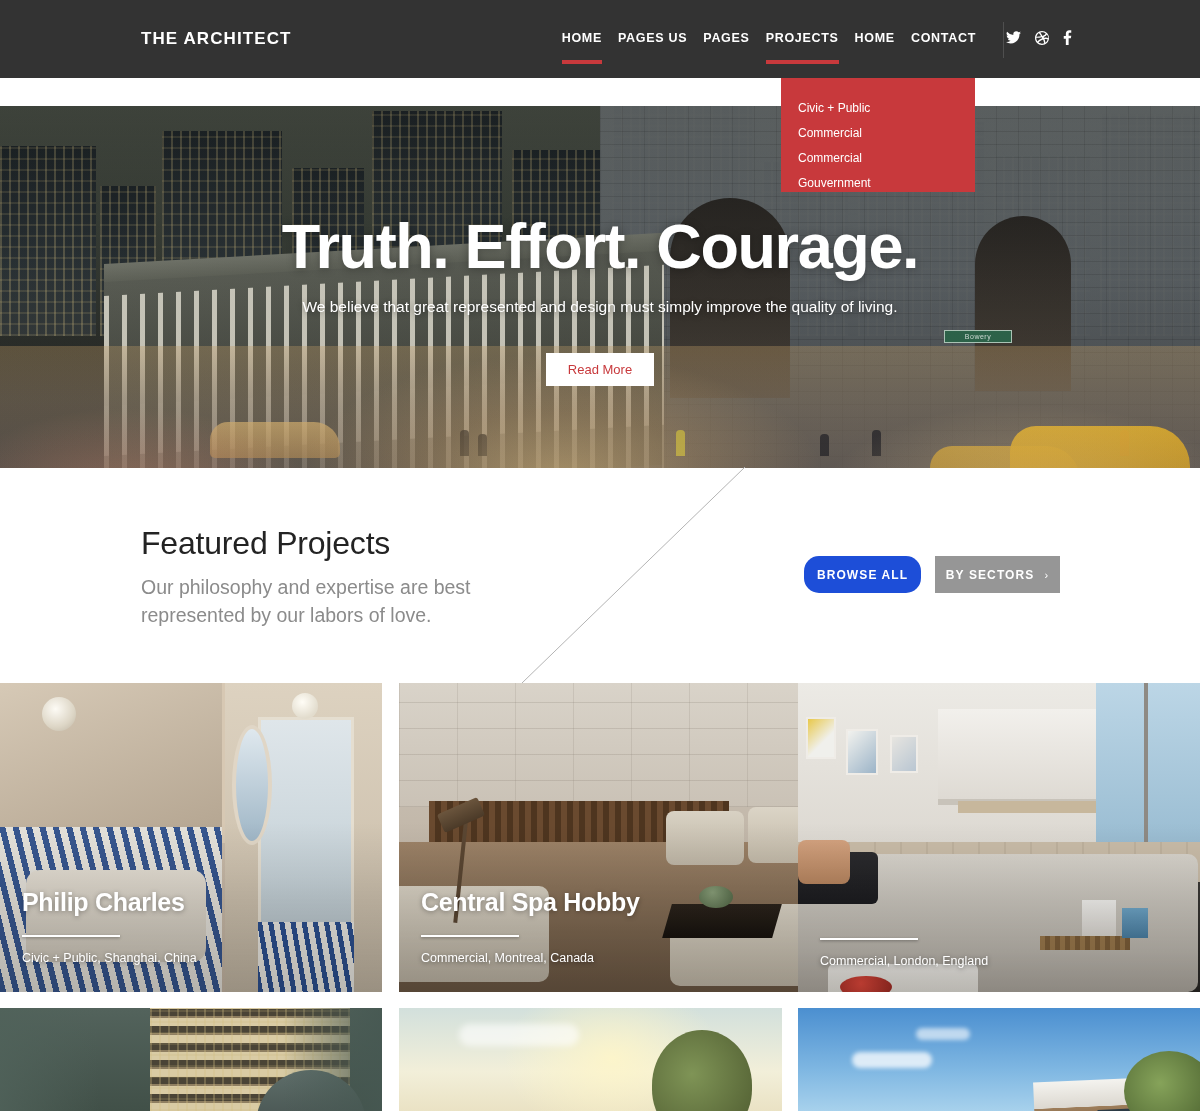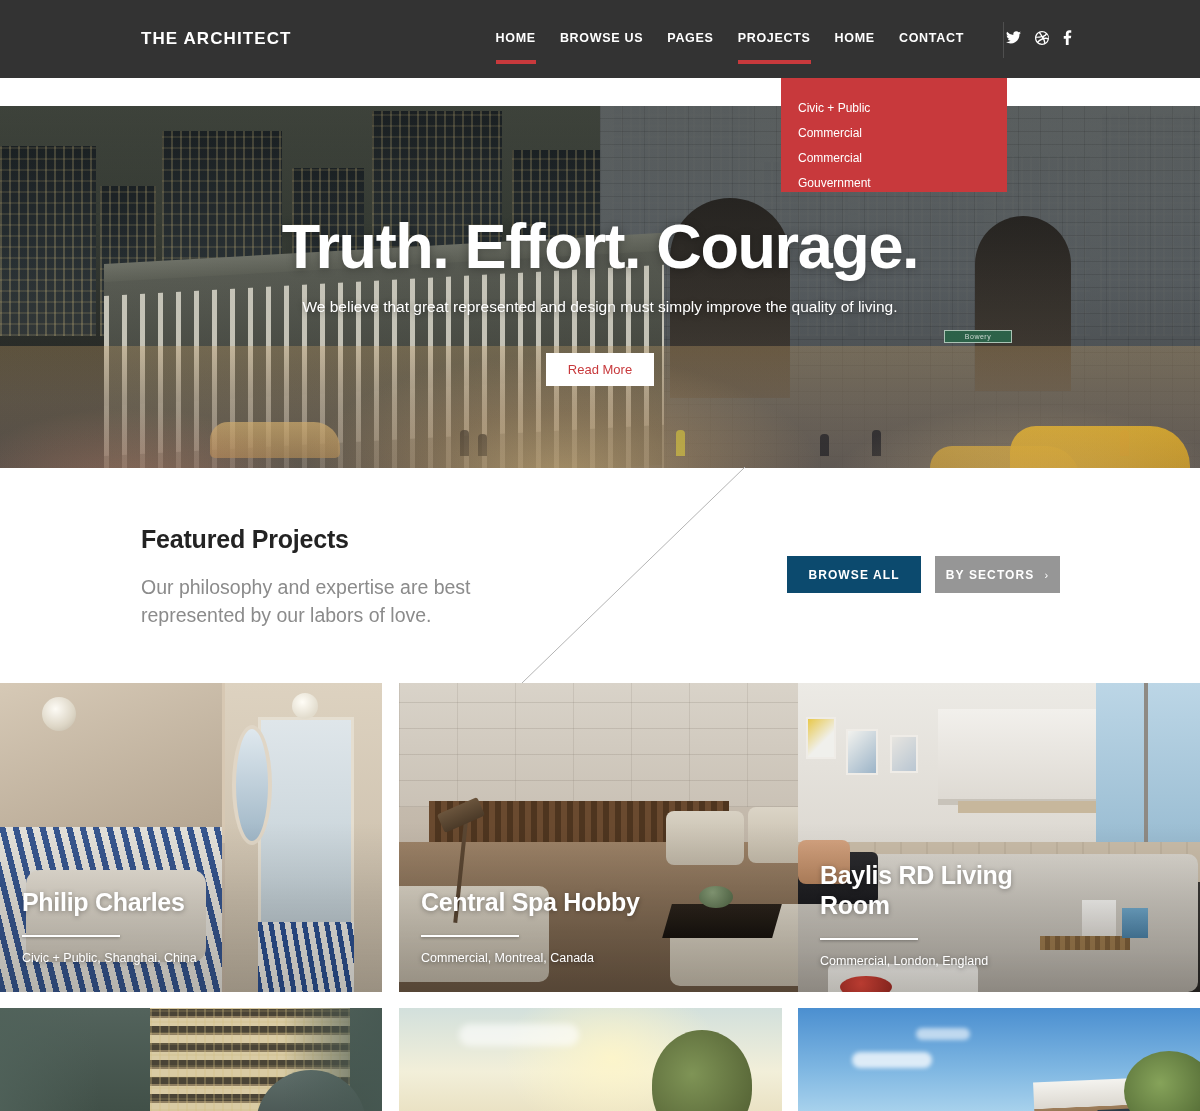--- a/index.html
+++ b/index.html
@@ -17,22 +17,22 @@
     width: 1200px; height: 78px;
     background: #333333;
     z-index: 40;
   }
   .brand {
     position: absolute; left: 141px; top: 29px;
     color: #ffffff; font-size: 17px; font-weight: bold;
     letter-spacing: 1.1px;
   }
   .nav {
-    position: absolute; right: 236px; top: 31px;
-    display: flex; align-items: flex-start; gap: 8px; justify-content: space-between;
+    position: absolute; right: 224px; top: 31px;
+    display: flex; align-items: flex-start; gap: 0px; justify-content: space-between;
   }
   .nav-item {
     position: relative;
     color: #ffffff; font-size: 12.5px; font-weight: bold;
     letter-spacing: 0.7px;
     padding: 0 16px 0 0;
     white-space: nowrap;
     cursor: pointer;
   }
   .nav-item:last-child { padding-right: 0; }
@@ -52,21 +52,21 @@
   .social {
     position: absolute; right: 128px; top: 30px;
     display: flex; gap: 14px; align-items: center;
   }
   .social svg { display: block; fill: #ffffff; }
 
   
   .dropdown {
     position: absolute;
     left: 781px; top: 78px;
-    width: 226px; height: 114px;
+    width: 194px; height: 114px;
     background: #c8393c;
     z-index: 45;
     padding: 18px 0 0 17px;
   }
   .dropdown-item {
     color: #ffffff; font-size: 12px;
     line-height: 25px;
     cursor: pointer;
     white-space: nowrap;
   }
@@ -224,40 +224,40 @@
     cursor: pointer;
   }
 
   
   .featured {
     position: absolute; left: 0; top: 468px; width: 1200px; height: 215px;
     background: #ffffff;
   }
   .featured-title {
     position: absolute; left: 141px; top: 57px;
-    font-size: 25px; font-weight: bold; color: #232323;
+    font-size: 32px; font-weight: normal; color: #232323;
     letter-spacing: -0.2px;
   }
   .featured-sub {
     position: absolute; left: 141px; top: 105px;
     width: 420px;
     font-size: 19.5px; color: #8b8b8b; line-height: 28px;
   }
   .btn-row {
     position: absolute; right: 140px; top: 88px;
     display: flex; gap: 14px;
   }
   .btn {
     border: none; cursor: pointer;
     font-family: "Liberation Sans", sans-serif;
     font-size: 12px; font-weight: bold; letter-spacing: 1.1px;
     color: #ffffff;
     display: flex; align-items: center; justify-content: center;
   }
-  .btn-dark { background: #0c4a6e; width: 134px; height: 37px; }
+  .btn-dark { background: #1d4ed8; width: 117px; height: 37px; border-radius: 15px; }
   .btn-gray { background: #969696; width: 125px; height: 37px; gap: 10px; }
   .btn-gray .chev { font-size: 11px; font-weight: normal; }
 
   .diag {
     position: absolute; left: 0; top: 460px; width: 1200px; height: 230px;
     pointer-events: none; z-index: 6;
   }
 
   
   .cards {
@@ -555,21 +555,21 @@
 
   <div class="header">
     <div class="brand">THE ARCHITECT</div>
 
     <div class="nav">
       <div class="nav-item active">
         <span>HOME</span>
         <span class="bar"></span>
       </div>
       <div class="nav-item">
-        <span>BROWSE US</span>
+        <span>PAGES US</span>
         
       </div>
       <div class="nav-item">
         <span>PAGES</span>
         
       </div>
       <div class="nav-item open">
         <span>PROJECTS</span>
         <span class="bar"></span>
       </div>
@@ -741,21 +741,20 @@
           <div class="cushion"></div>
           <div class="cushion2"></div>
           <div class="sidetable"></div>
           <div class="box"></div>
           <div class="box2"></div>
           <div class="food"></div>
           <div class="berries"></div>
         </div>
         <div class="card-overlay"></div>
         <div class="card-text" style="bottom:24px;">
-          <div class="card-title" style="width:240px;">Baylis RD Living Room</div>
           <div class="card-rule"></div>
           <div class="card-meta">Commercial, London, England</div>
         </div>
       </div>
     </div>
 
     <div class="row2">
       <div class="card d1">
         <div class="card-photo q1">
           <div class="tower"></div>

